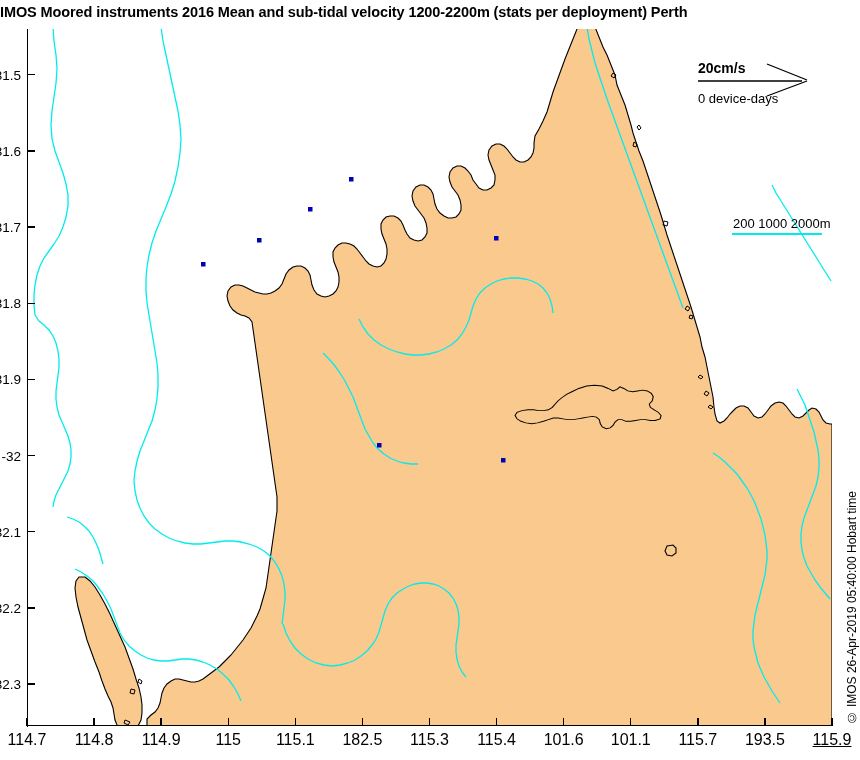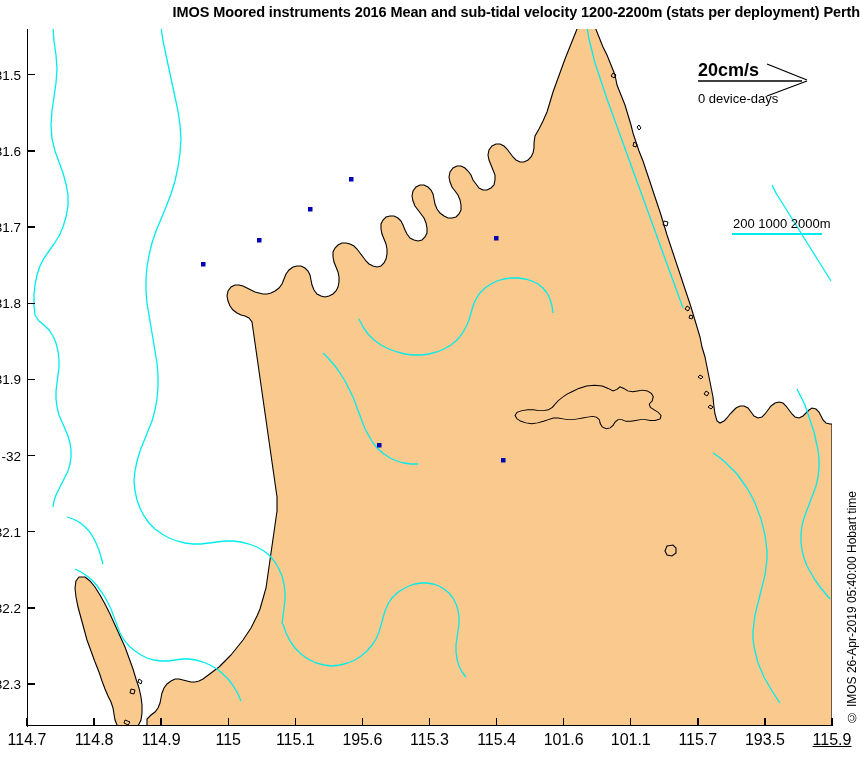--- a/index.html
+++ b/index.html
@@ -1,30 +1,30 @@
 <!DOCTYPE html>
 <html><head>
 <meta charset="utf-8">
 <style>
   html,body{margin:0;padding:0;background:#ffffff;}
   body{width:860px;height:760px;font-family:"Liberation Sans",sans-serif;overflow:hidden;position:relative;}
   #stage{position:absolute;left:0;top:0;width:860px;height:760px;}
-  #title{position:absolute;left:0;top:4px;width:860px;text-align:right;font-size:14.5px;font-weight:bold;color:#000;letter-spacing:-0.1px;}
+  #title{position:absolute;left:0;top:4px;width:860px;text-align:left;font-size:14.5px;font-weight:bold;color:#000;letter-spacing:-0.1px;}
   #plot{position:absolute;left:27px;top:29px;width:805px;height:697px;overflow:hidden;}
   #plotsvg{position:absolute;left:0;top:0;}
   .axis-line{position:absolute;background:#000;}
   #yaxis{left:27px;top:29px;width:1.4px;height:698px;}
   #xaxis{left:27px;top:725px;width:806px;height:1.4px;}
   .ytick{position:absolute;left:27px;width:8px;height:1.4px;background:#000;}
   .xtick{position:absolute;top:718px;width:1.4px;height:8px;background:#000;}
   .ylabel{position:absolute;right:0;width:46px;text-align:right;font-size:13.5px;color:#000;transform:translateY(-50%);}
   .xlabel{position:absolute;top:731px;font-size:16px;color:#000;transform:translateX(-50%);white-space:nowrap;}
   #copyright{position:absolute;right:1px;bottom:36px;font-size:12px;color:#000;writing-mode:vertical-rl;transform:rotate(180deg);transform-origin:center;white-space:nowrap;letter-spacing:0px;}
   .legend-text{position:absolute;font-size:13px;color:#000;white-space:nowrap;}
-  #vel-label{left:698px;top:60px;font-weight:bold;font-size:18px;}
+  #vel-label{left:698px;top:60px;font-weight:bold;font-size:14px;}
   #vel-sub{left:698px;top:91px;font-size:13px;}
   #depth-label{left:733px;top:218px;font-size:13px;}
 </style>
 </head>
 <body>
 
 <div id="stage">
 
   <div id="title">IMOS Moored instruments 2016 Mean and sub-tidal velocity 1200-2200m (stats per deployment) Perth</div>
 
@@ -281,21 +281,21 @@
       <div class="xlabel" style="left: 27px;">114.7</div>
       <div class="xtick" style="left: 93.3833px;"></div>
       <div class="xlabel" style="left: 94.0833px;">114.8</div>
       <div class="xtick" style="left: 160.467px;"></div>
       <div class="xlabel" style="left: 161.167px;">114.9</div>
       <div class="xtick" style="left: 227.55px;"></div>
       <div class="xlabel" style="left: 228.25px;">115</div>
       <div class="xtick" style="left: 294.633px;"></div>
       <div class="xlabel" style="left: 295.333px;">115.1</div>
       <div class="xtick" style="left: 361.717px;"></div>
-      <div class="xlabel" style="left: 362.417px;">195.6</div>
+      <div class="xlabel" style="left: 362.417px;">182.5</div>
       <div class="xtick" style="left: 428.8px;"></div>
       <div class="xlabel" style="left: 429.5px;">115.3</div>
       <div class="xtick" style="left: 495.883px;"></div>
       <div class="xlabel" style="left: 496.583px;">115.4</div>
       <div class="xtick" style="left: 562.967px;"></div>
       <div class="xlabel" style="left: 563.667px;">101.6</div>
       <div class="xtick" style="left: 630.05px;"></div>
       <div class="xlabel" style="left: 630.75px;">101.1</div>
       <div class="xtick" style="left: 697.133px;"></div>
       <div class="xlabel" style="left: 697.833px;">115.7</div>

